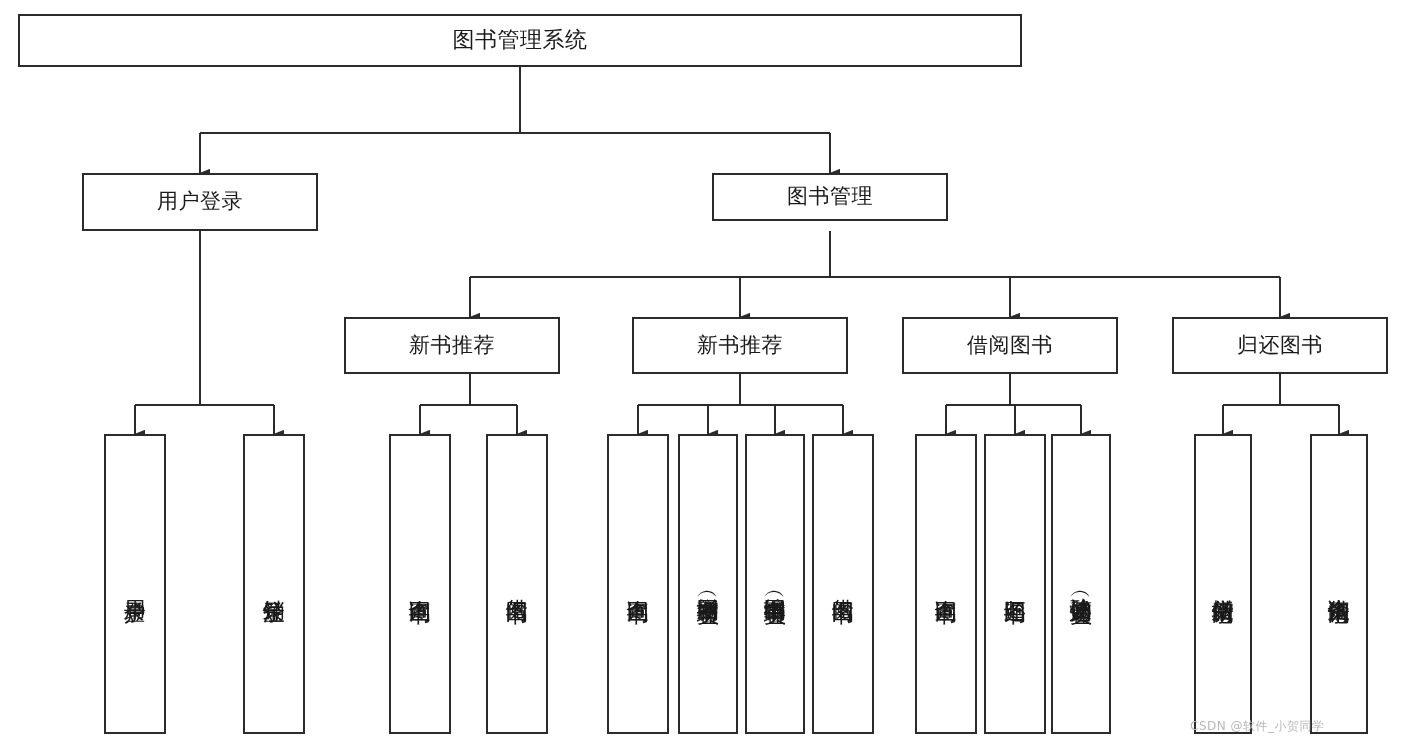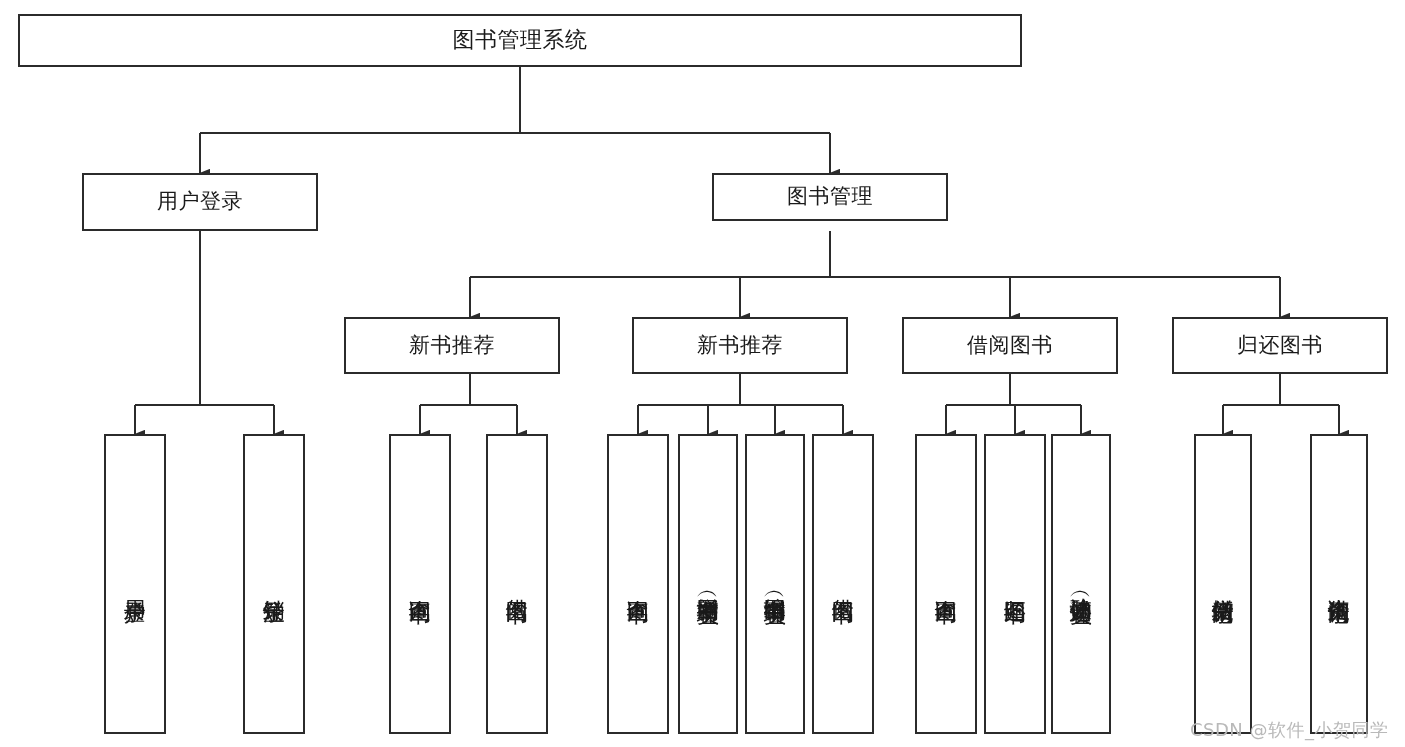--- a/index.html
+++ b/index.html
@@ -51,21 +51,21 @@
     line-height: 1.16;
     letter-spacing: 1px;
     text-align: center;
     white-space: nowrap;
   }
   .node-root .node-label-h {
     font-size: 22px;
   }
   .watermark {
     position: absolute;
-    font-size: 18px;
+    font-size: 12px;
     color: #b9b9b9;
     white-space: nowrap;
     letter-spacing: 0.5px;
     pointer-events: none;
   }
 </style>
 </head>
 <body>
 
 <div id="diagram-root">

